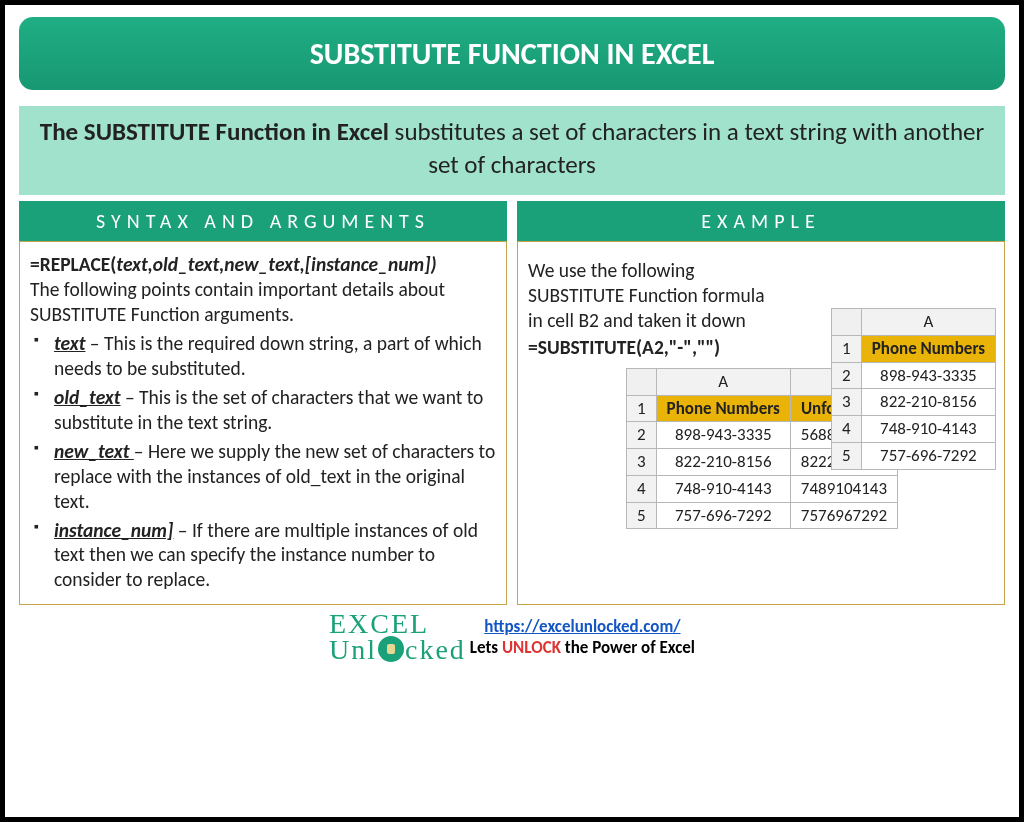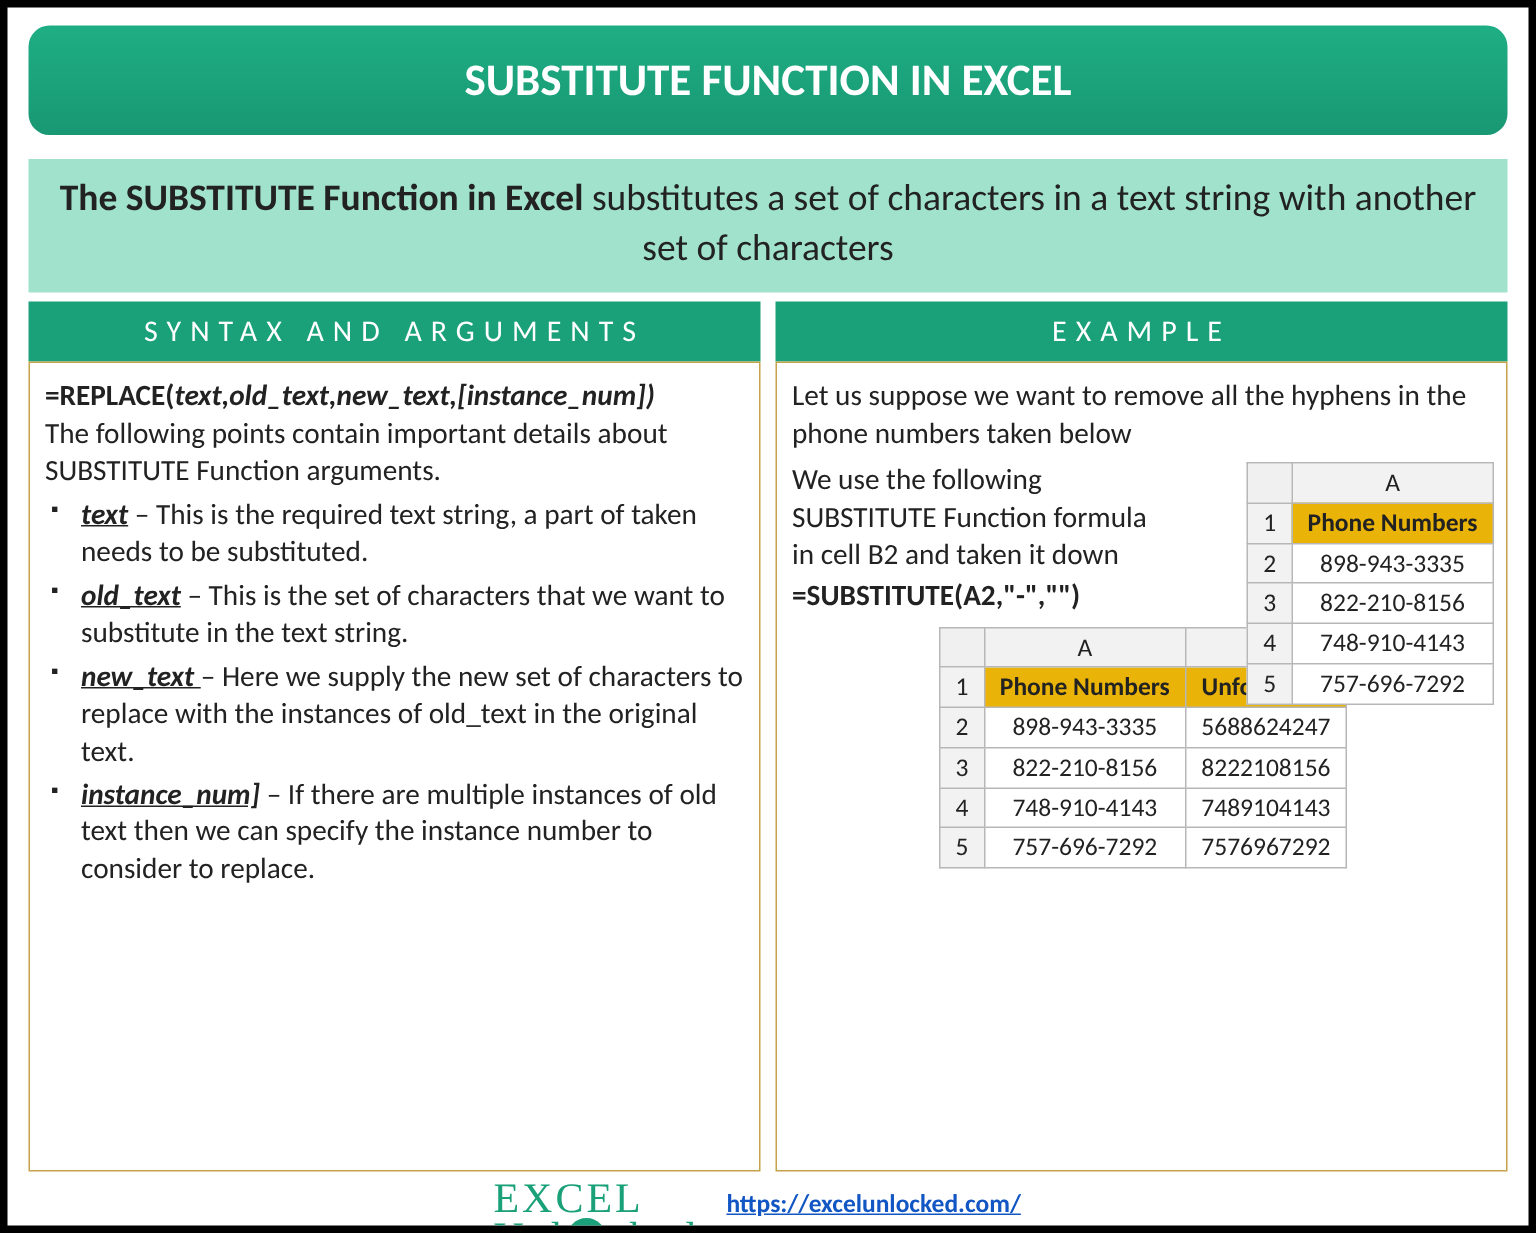--- a/index.html
+++ b/index.html
@@ -46,21 +46,21 @@
     text-align: center;
     padding: 8px 4px;
     font-weight: 400;
   }
   .col-body {
     border: 1.5px solid #c6a24a;
     padding: 10px 8px 10px 10px;
     font-size: 19.5px;
     color: #222;
     line-height: 1.28;
-    height: 540px;
+    height: 364px;
     position: relative;
   }
   .formula-line { font-weight: 700; }
   .formula-italic { font-style: italic; }
   ul.arg-list { list-style: none; margin-top: 4px; }
   ul.arg-list li {
     position: relative;
     padding-left: 24px;
     margin-top: 4px;
   }
@@ -152,32 +152,31 @@
 <div class="cols">
 
   <div class="col">
     <div class="col-header">SYNTAX AND ARGUMENTS</div>
     <div class="col-body">
       <div class="formula-line">
         <span>=REPLACE(</span><span class="formula-italic">text,old_text,new_text,[instance_num])</span>
       </div>
       <div>The following points contain important details about SUBSTITUTE Function arguments.</div>
       <ul class="arg-list">
-        <li><span class="arg-name">text</span><span> – This is the required text string, a part of taken needs to be substituted.</span></li>
+        <li><span class="arg-name">text</span><span> – This is the required down string, a part of which needs to be substituted.</span></li>
         <li><span class="arg-name">old_text</span><span> – This is the set of characters that we want to substitute in the text string.</span></li>
         <li><span class="arg-name">new_text </span><span>– Here we supply the new set of characters to replace with the instances of old_text in the original text.</span></li>
         <li><span class="arg-name">instance_num]</span><span> – If there are multiple instances of old text then we can specify the instance number to consider to replace.</span></li>
       </ul>
     </div>
   </div>
 
   <div class="col">
     <div class="col-header">EXAMPLE</div>
     <div class="col-body">
-      <div>Let us suppose we want to remove all the hyphens in the phone numbers taken below</div>
       <div class="example-text" style="margin-top:6px;">We use the following SUBSTITUTE Function formula in cell B2 and taken it down</div>
       <div class="example-formula">=SUBSTITUTE(A2,"-","")</div>
 
       <table class="mini-table t1">
         <tbody>
             <tr>
               <td class="corner"></td>
               <td class="col-letter">A</td>
             </tr>
         <tr>

